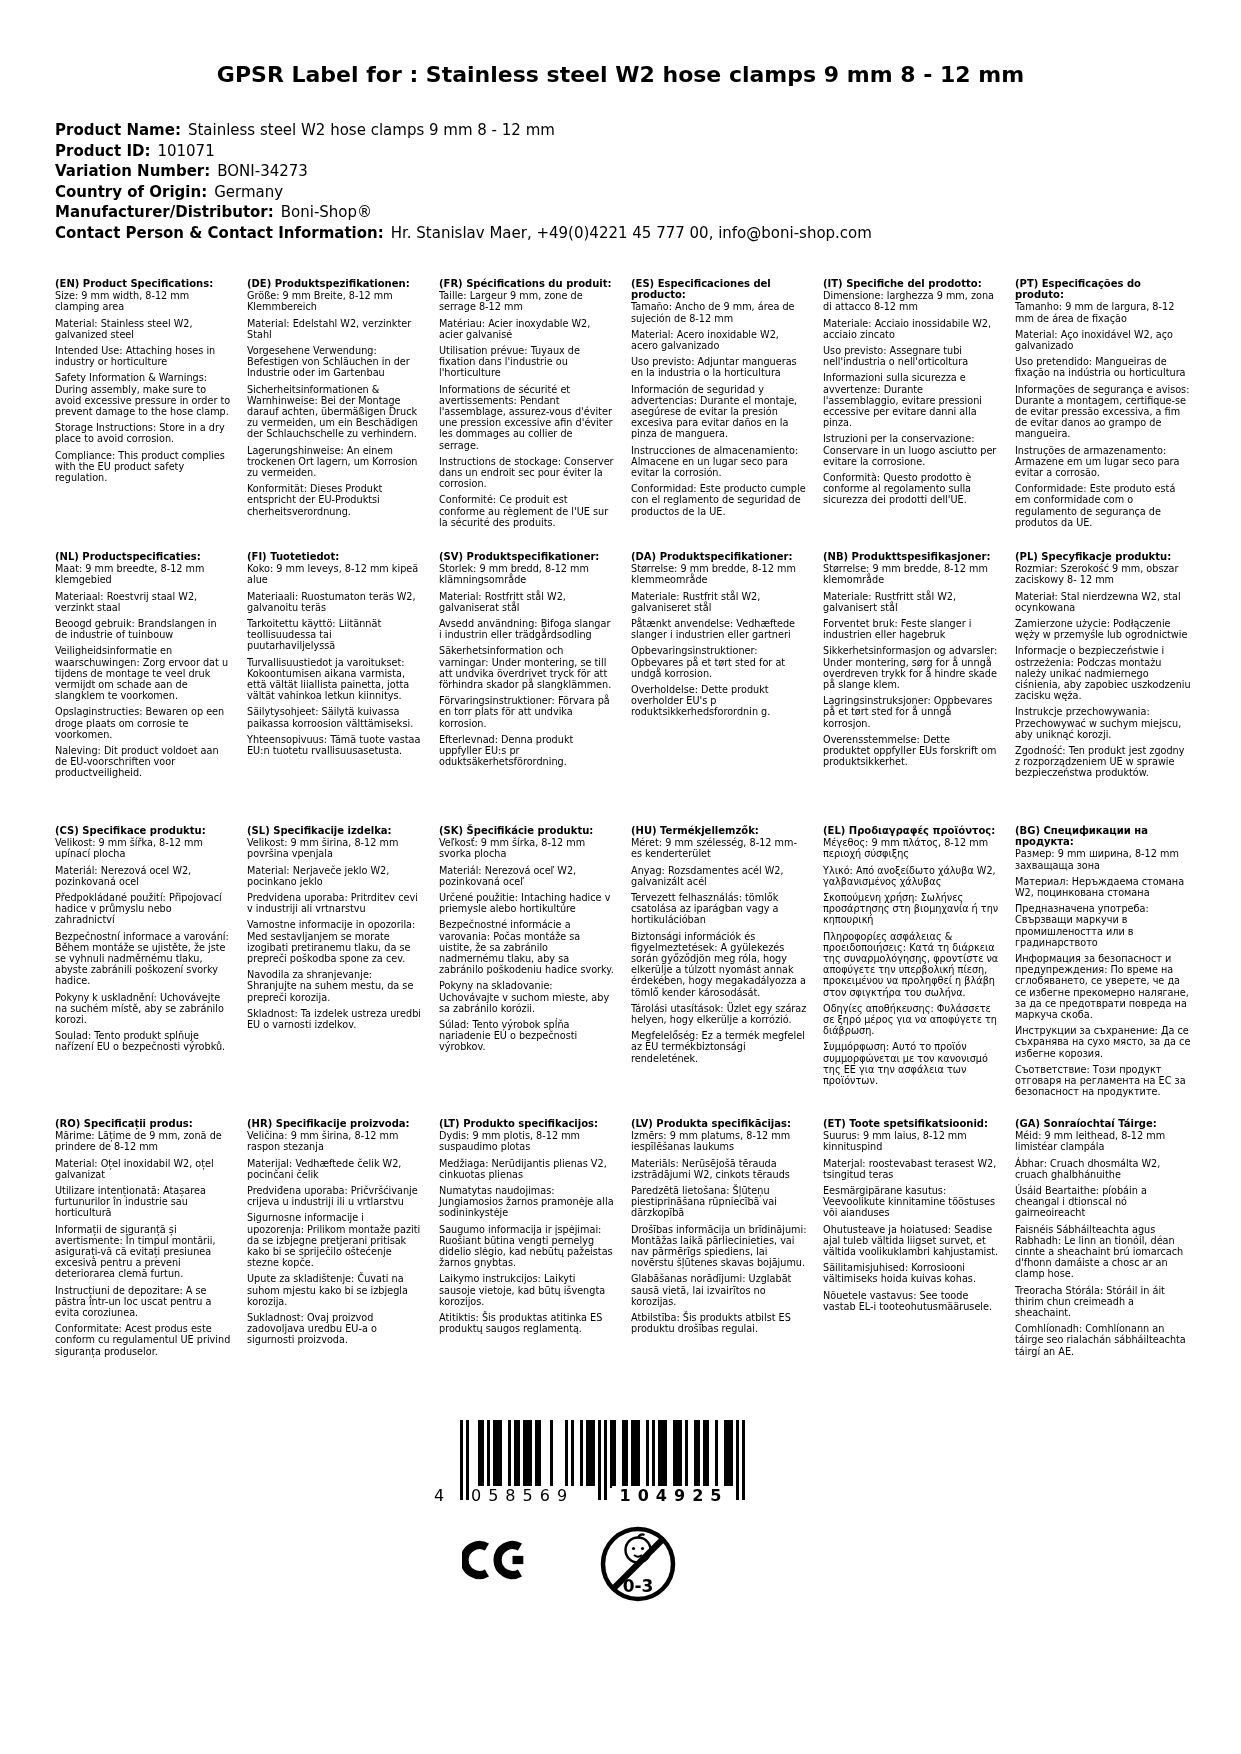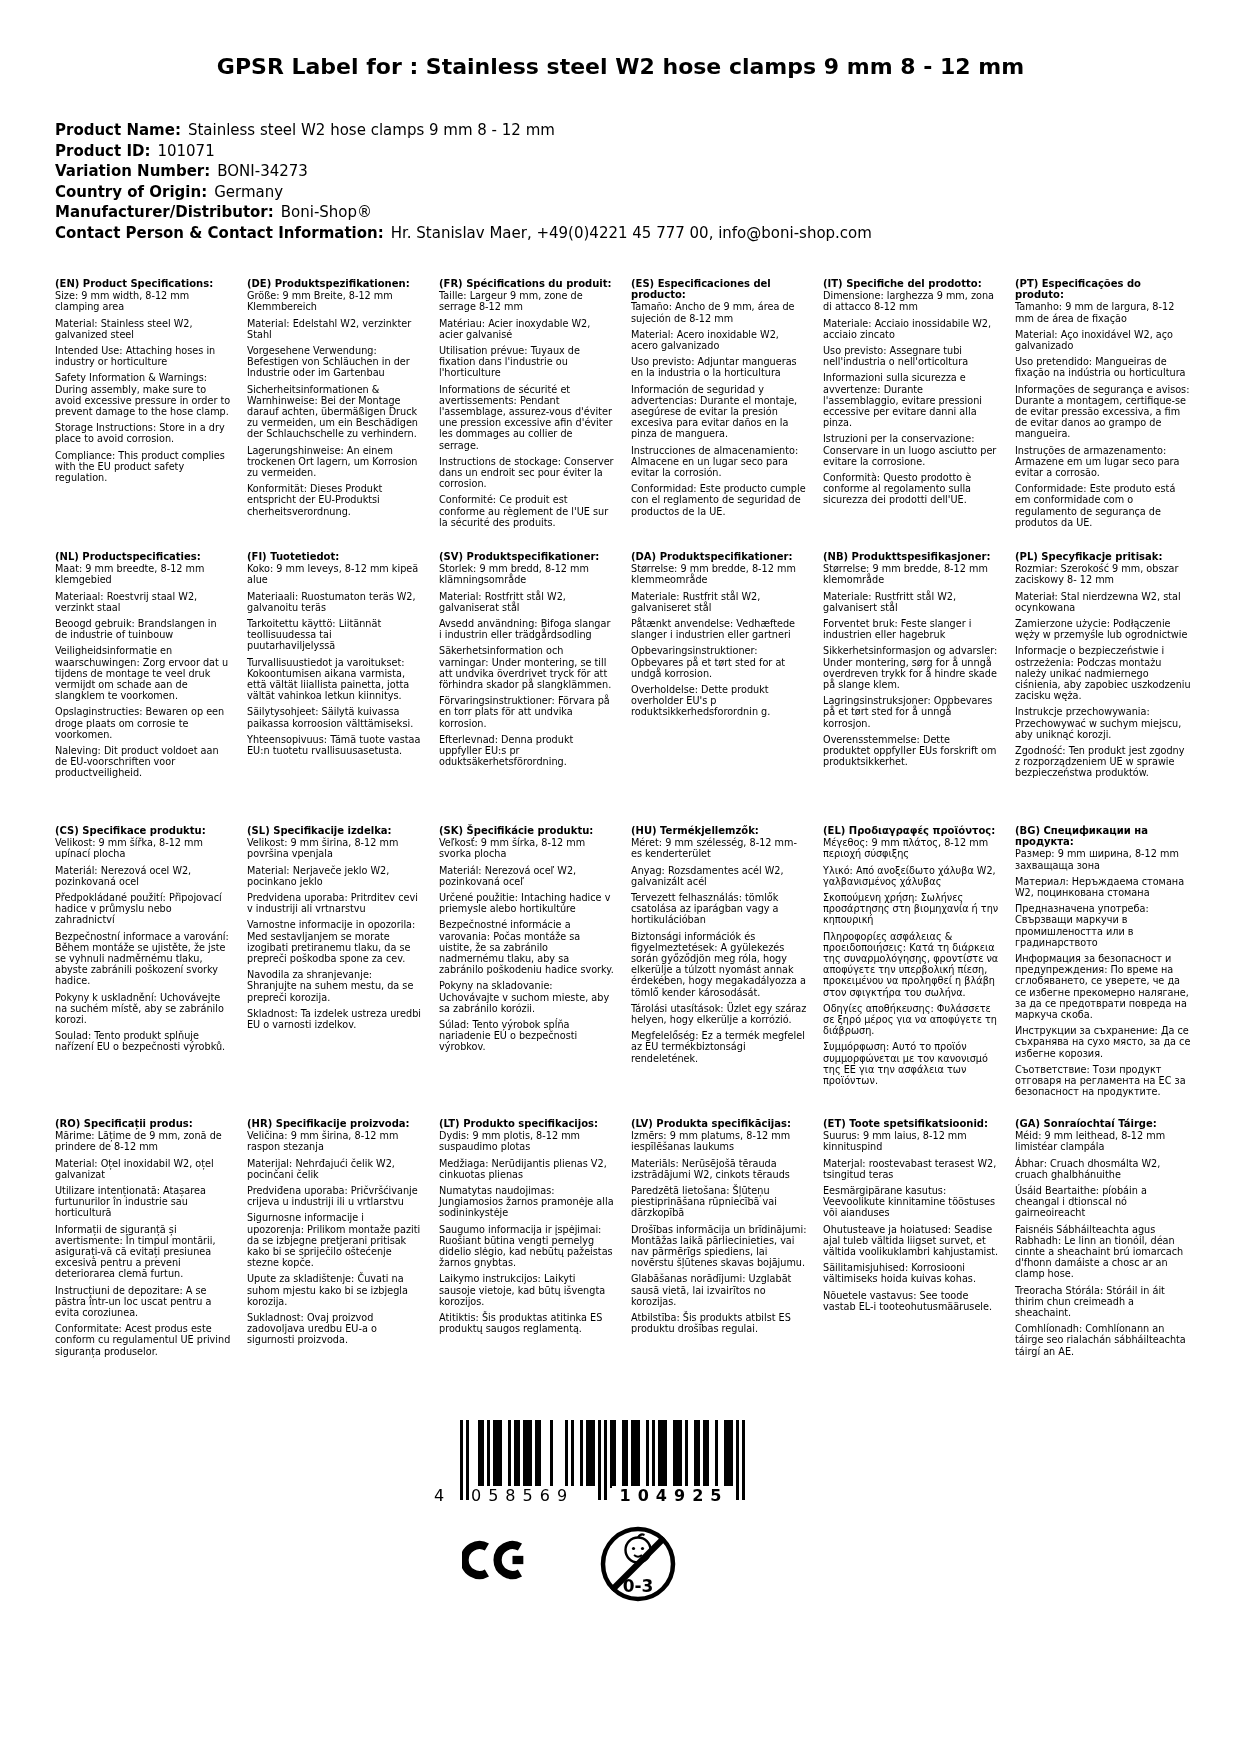--- a/index.html
+++ b/index.html
@@ -1,18 +1,18 @@
 <!DOCTYPE html>
 <html><head>
 <meta charset="utf-8">
 <style>
   html,body{margin:0;padding:0;background:#fff;}
   body{width:1241px;height:1754px;position:relative;color:#000;
        font-family:"DejaVu Sans","Liberation Sans",sans-serif;}
-  .title{margin:8px;padding-top:46px;text-align:center;font-size:22px;font-weight:bold;}
+  .title{margin:16px;padding-top:46px;text-align:center;font-size:22px;font-weight:bold;}
   .product-info{position:absolute;left:55px;top:120px;font-size:15px;line-height:20.5px;}
   .product-info .label{font-weight:bold;}
   .product-info .value{margin-left:7px;}
   .spec-grid{position:absolute;left:55px;top:278px;width:1136px;
              display:grid;grid-template-columns:repeat(6,1fr);column-gap:16px;
              grid-template-rows:273px 274px 293px auto;
              font-size:9.7px;line-height:11.2px;}
   .spec-block{overflow:visible;}
   .spec-header{font-weight:bold;font-size:10px;margin:0 0 1px 0;}
   .spec-block p{margin:0 0 5px 0;}
@@ -148,21 +148,21 @@
     <div class="spec-block">
       <div class="spec-header">(NB) Produkttspesifikasjoner:</div>
       <p>Størrelse: 9 mm bredde, 8-12 mm klemområde</p>
       <p>Materiale: Rustfritt stål W2, galvanisert stål</p>
       <p>Forventet bruk: Feste slanger i industrien eller hagebruk</p>
       <p>Sikkerhetsinformasjon og advarsler: Under montering, sørg for å unngå overdreven trykk for å hindre skade på slange klem.</p>
       <p>Lagringsinstruksjoner: Oppbevares på et tørt sted for å unngå korrosjon.</p>
       <p>Overensstemmelse: Dette produktet oppfyller EUs forskrift om produktsikkerhet.</p>
     </div>
     <div class="spec-block">
-      <div class="spec-header">(PL) Specyfikacje pritisak:</div>
+      <div class="spec-header">(PL) Specyfikacje produktu:</div>
       <p>Rozmiar: Szerokość 9 mm, obszar zaciskowy 8- 12 mm</p>
       <p>Materiał: Stal nierdzewna W2, stal ocynkowana</p>
       <p>Zamierzone użycie: Podłączenie węży w przemyśle lub ogrodnictwie</p>
       <p>Informacje o bezpieczeństwie i ostrzeżenia: Podczas montażu należy unikać nadmiernego ciśnienia, aby zapobiec uszkodzeniu zacisku węża.</p>
       <p>Instrukcje przechowywania: Przechowywać w suchym miejscu, aby uniknąć korozji.</p>
       <p>Zgodność: Ten produkt jest zgodny z rozporządzeniem UE w sprawie bezpieczeństwa produktów.</p>
     </div>
     <div class="spec-block">
       <div class="spec-header">(CS) Specifikace produktu:</div>
       <p>Velikost: 9 mm šířka, 8-12 mm upínací plocha</p>
@@ -222,21 +222,21 @@
       <p>Mărime: Lățime de 9 mm, zonă de prindere de 8-12 mm</p>
       <p>Material: Oțel inoxidabil W2, oțel galvanizat</p>
       <p>Utilizare intenționată: Atașarea furtunurilor în industrie sau horticultură</p>
       <p>Informații de siguranță și avertismente: În timpul montării, asigurați-vă că evitați presiunea excesivă pentru a preveni deteriorarea clemă furtun.</p>
       <p>Instrucțiuni de depozitare: A se păstra într-un loc uscat pentru a evita coroziunea.</p>
       <p>Conformitate: Acest produs este conform cu regulamentul UE privind siguranța produselor.</p>
     </div>
     <div class="spec-block">
       <div class="spec-header">(HR) Specifikacije proizvoda:</div>
       <p>Veličina: 9 mm širina, 8-12 mm raspon stezanja</p>
-      <p>Materijal: Nehrđajući čelik W2, pocinčani čelik</p>
+      <p>Materijal: Vedhæftede čelik W2, pocinčani čelik</p>
       <p>Predviđena uporaba: Pričvršćivanje crijeva u industriji ili u vrtlarstvu</p>
       <p>Sigurnosne informacije i upozorenja: Prilikom montaže paziti da se izbjegne pretjerani pritisak kako bi se spriječilo oštećenje stezne kopče.</p>
       <p>Upute za skladištenje: Čuvati na suhom mjestu kako bi se izbjegla korozija.</p>
       <p>Sukladnost: Ovaj proizvod zadovoljava uredbu EU-a o sigurnosti proizvoda.</p>
     </div>
     <div class="spec-block">
       <div class="spec-header">(LT) Produkto specifikacijos:</div>
       <p>Dydis: 9 mm plotis, 8-12 mm suspaudimo plotas</p>
       <p>Medžiaga: Nerūdijantis plienas V2, cinkuotas plienas</p>
       <p>Numatytas naudojimas: Jungiamosios žarnos pramonėje alla sodininkystėje</p>

